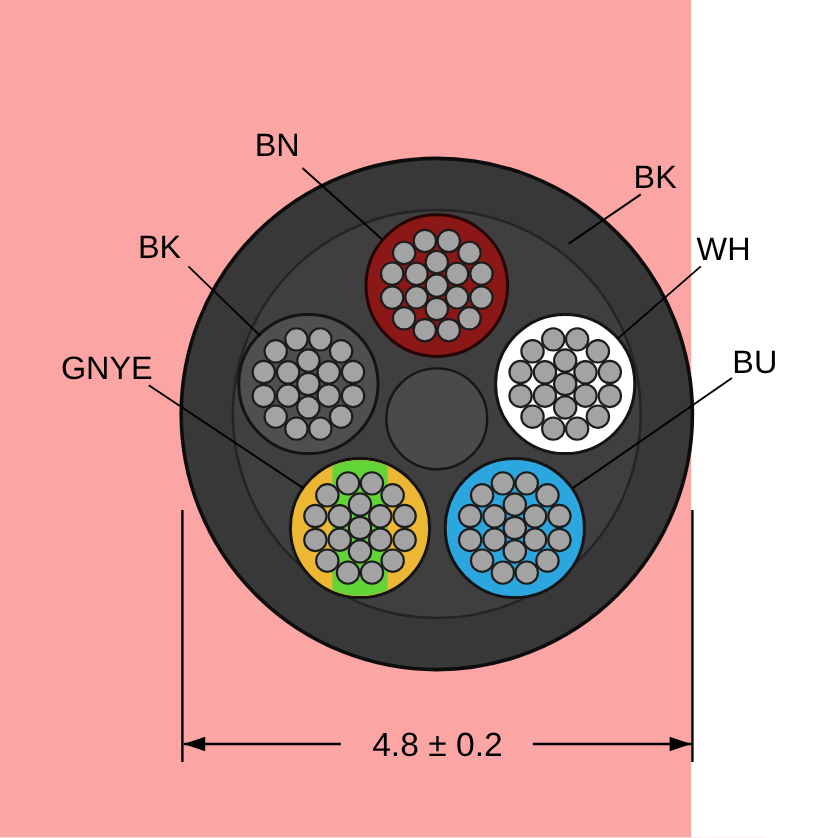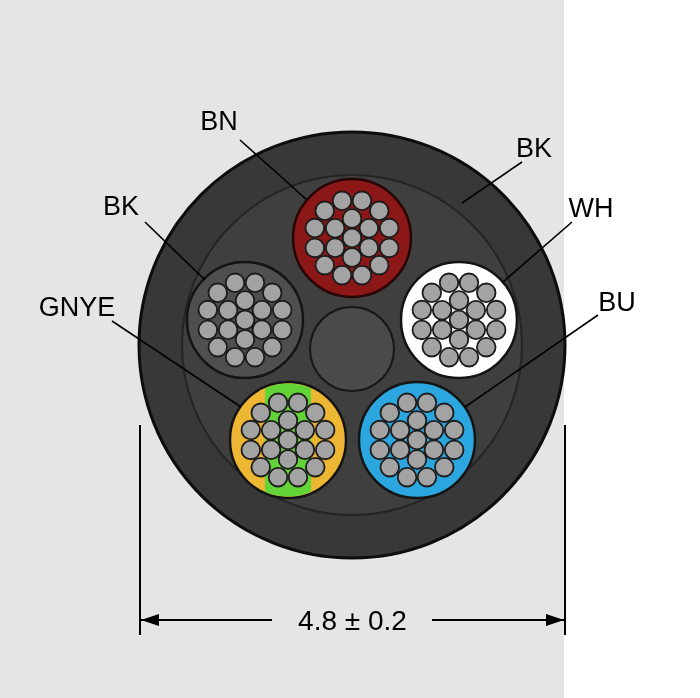--- a/index.html
+++ b/index.html
@@ -7,21 +7,22 @@
     padding: 0;
     background: #ffffff;
     width: 700px;
     height: 698px;
     overflow: hidden;
   }
   .stage {
     position: relative;
     width: 564px;
     height: 698px;
-    background: #e5e5e5;
+    background: #fca5a5;
+    padding-left: 12px;
   }
   svg text {
     font-family: "Liberation Sans", "DejaVu Sans", sans-serif;
     fill: #000000;
   }
 </style>
 </head>
 <body>
 
 <div class="stage">

